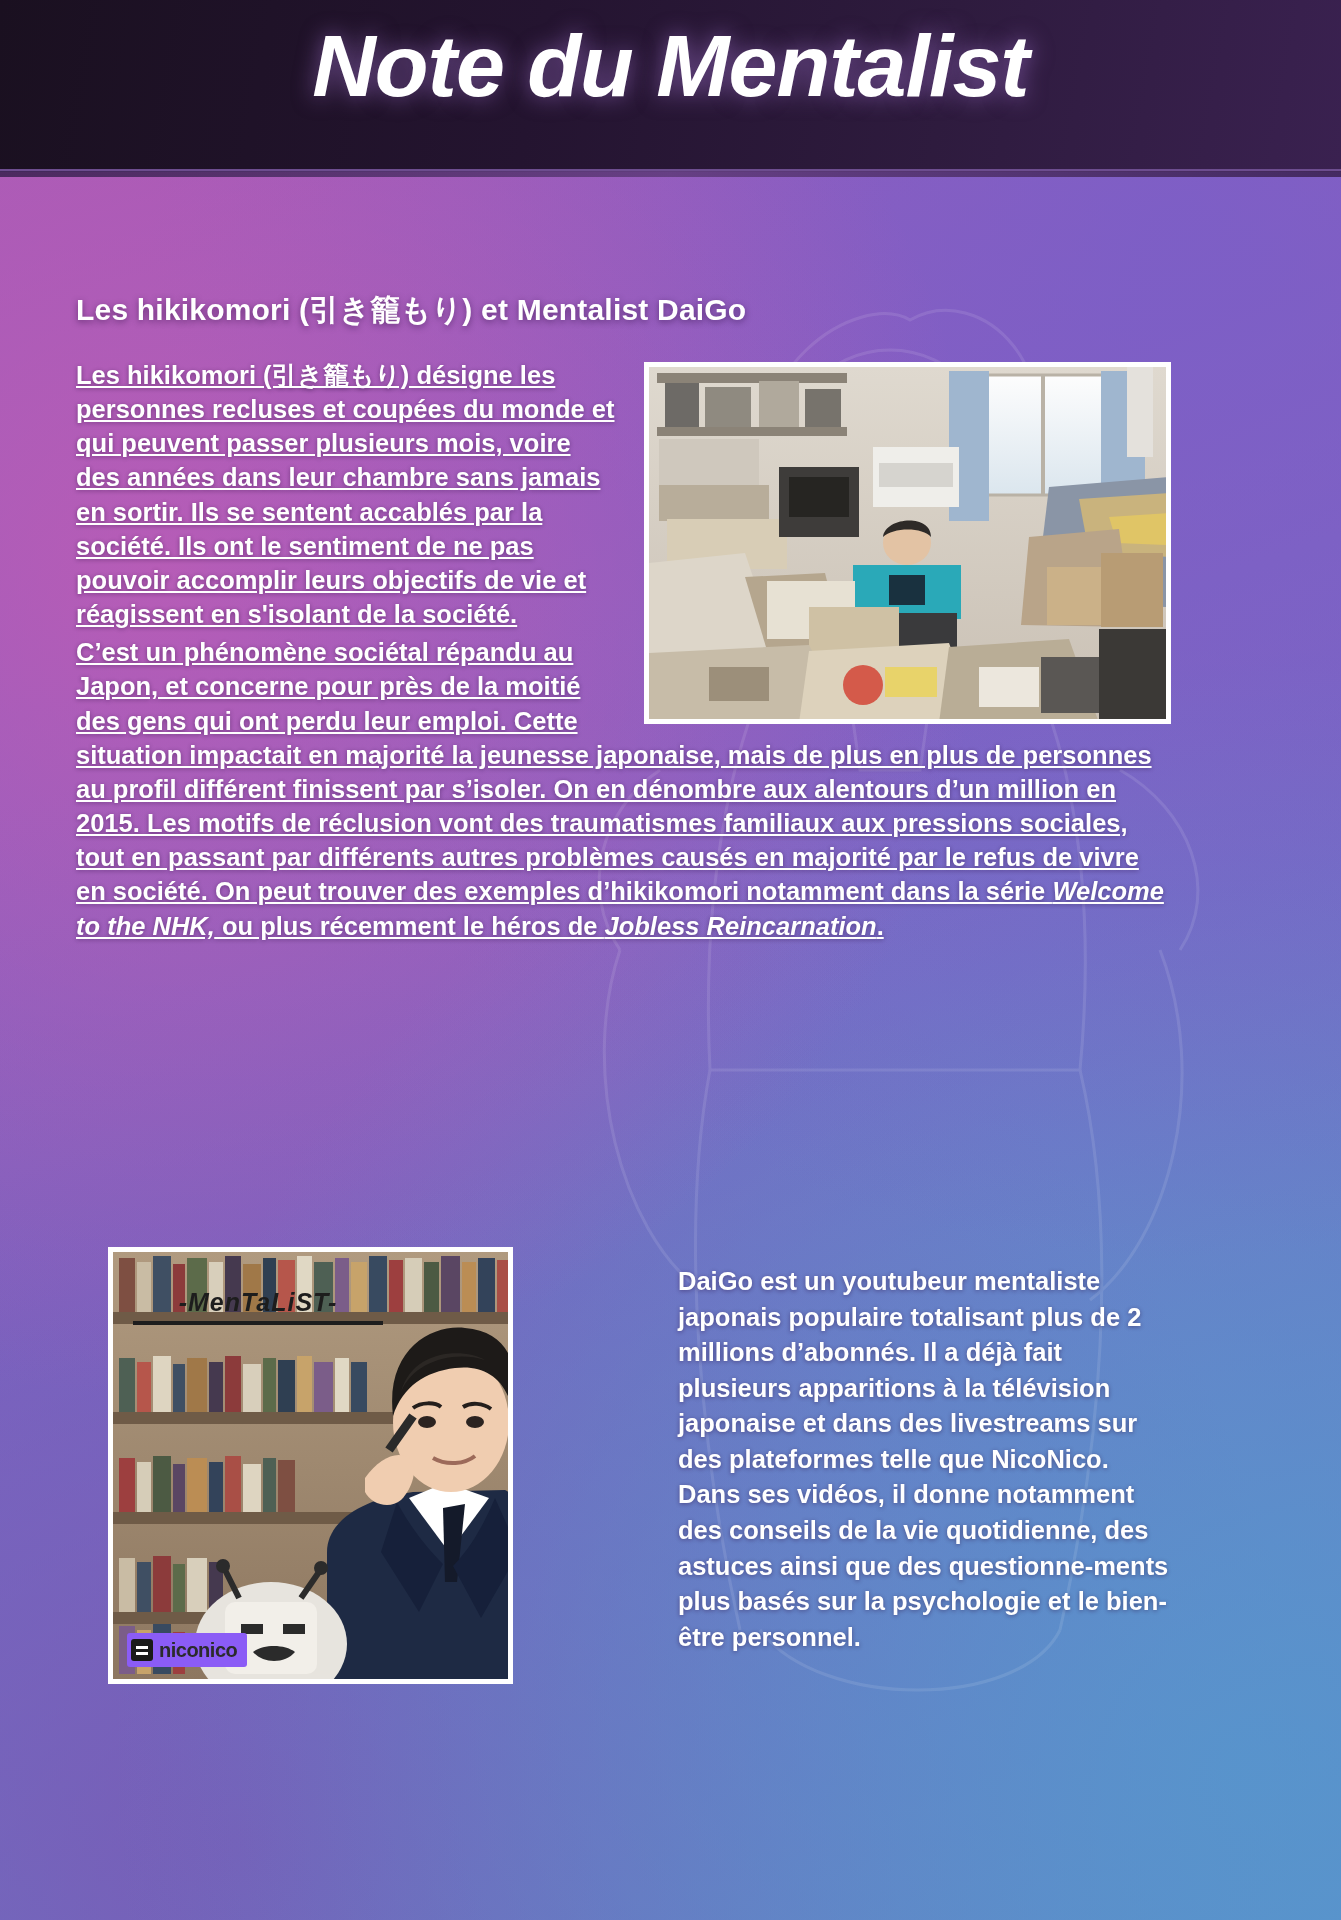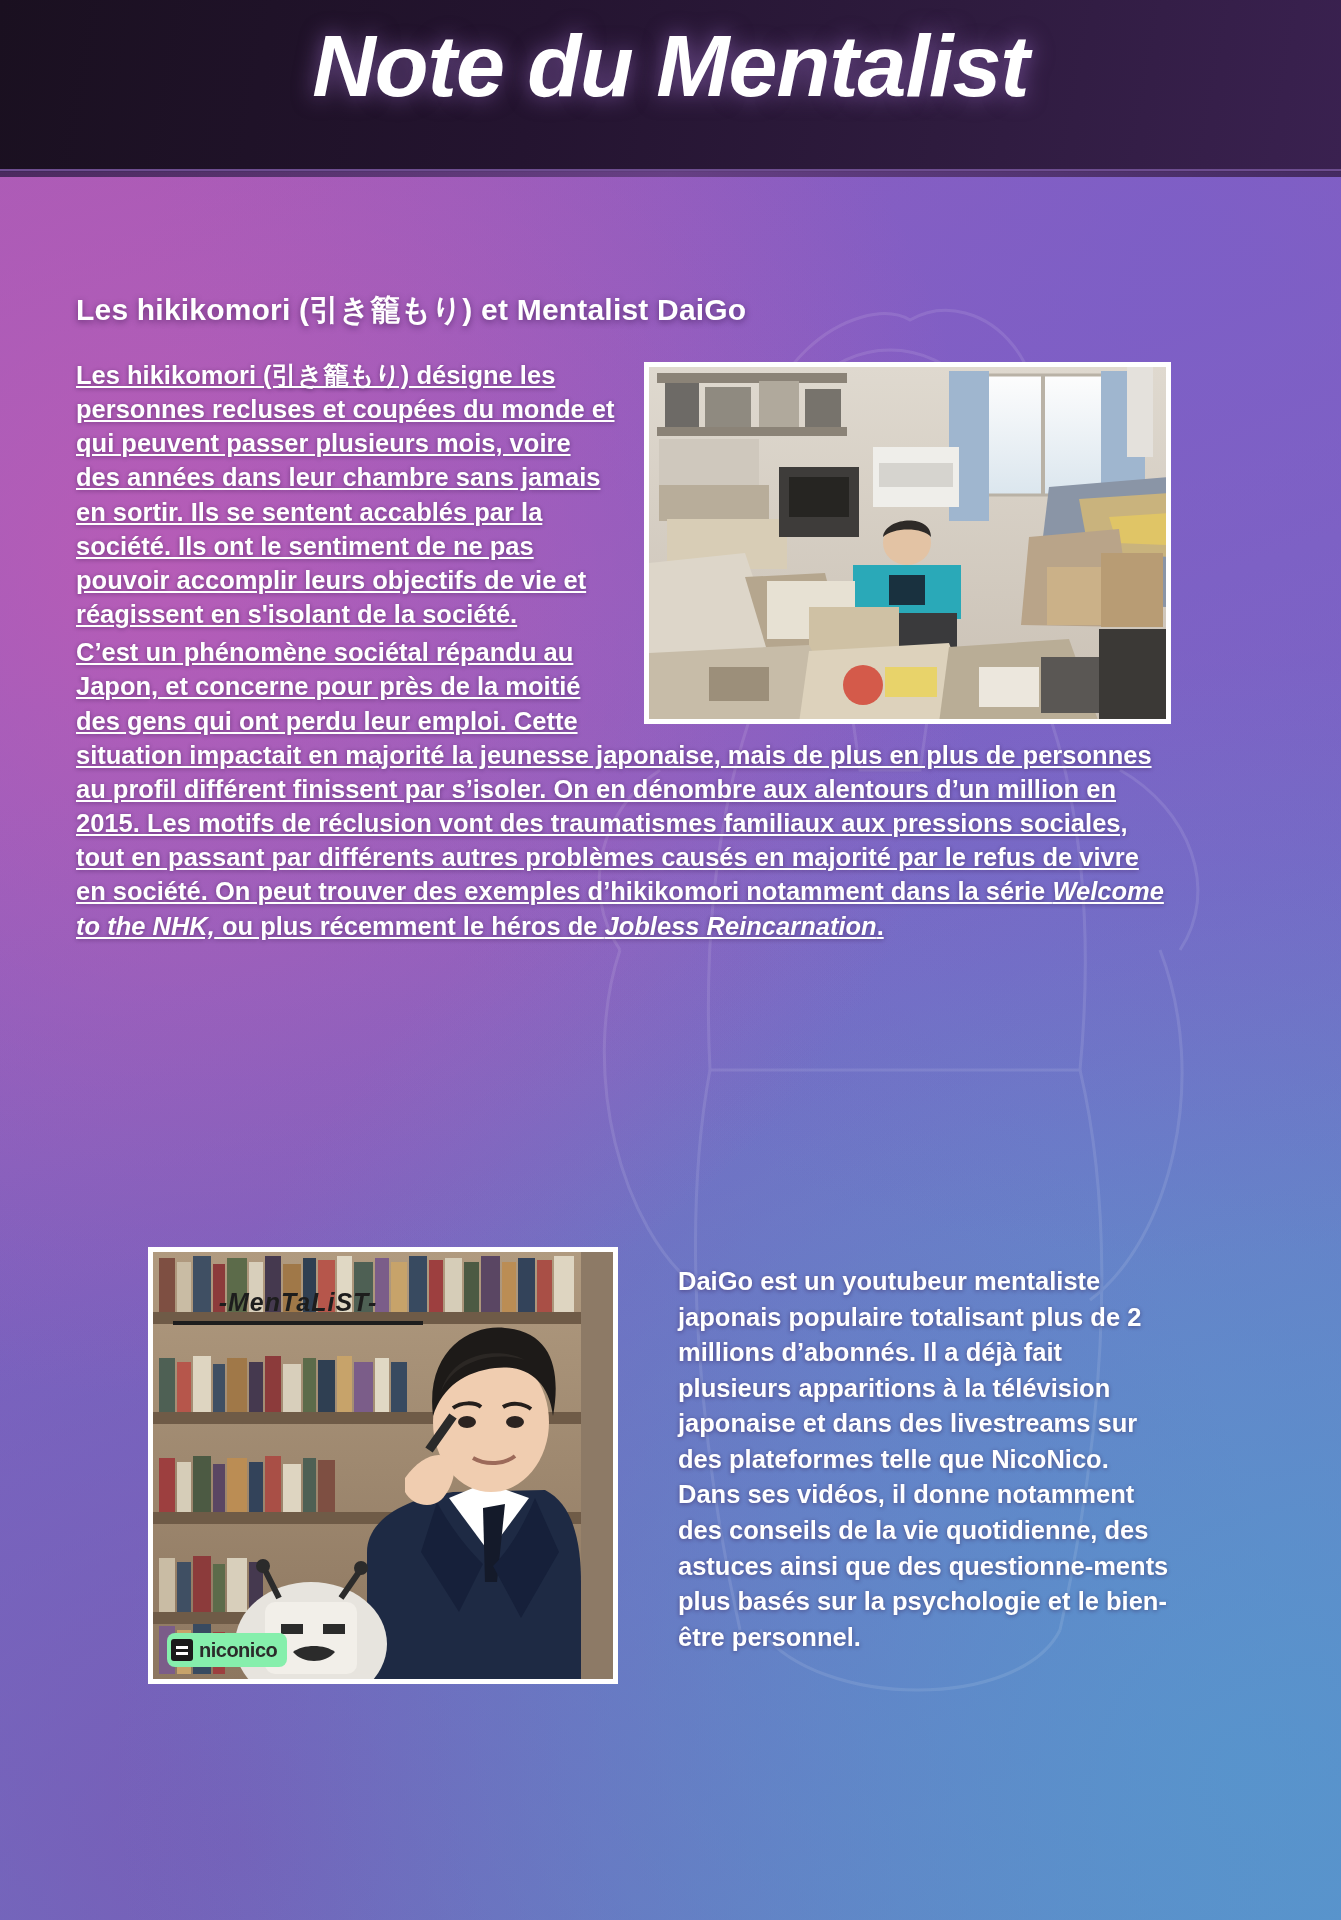--- a/index.html
+++ b/index.html
@@ -114,27 +114,26 @@
   }
   .body-top p { margin: 0 0 0 0; text-decoration: underline; }
   .body-top .para2 { margin-top: 4px; }
   em { font-style: italic; }
 
   
   .daigo-photo {
     position: absolute;
     left: 108px;
     top: 1075px;
-    width: 470px;
+    width: 405px;
     height: 437px;
     border: 5px solid #ffffff;
     box-sizing: border-box;
     overflow: hidden;
     background: #8d7a66;
-    margin-left: 40px;
   }
   .daigo-text {
     position: absolute;
     left: 678px;
     top: 1092px;
     width: 500px;
     font-size: 25.5px;
     line-height: 1.395;
     font-weight: bold;
     color: #ffffff;
@@ -144,22 +143,22 @@
   
   .room { position: absolute; inset: 0; }
   .daigo { position: absolute; inset: 0; }
 
   .niconico-badge {
     position: absolute;
     left: 14px;
     bottom: 12px;
     height: 30px;
     padding: 2px 10px 2px 4px;
-    background: #86efac;
-    border-radius: 8px;
+    background: #8b5cf6;
+    border-radius: 3px;
     display: flex;
     align-items: center;
     gap: 6px;
     font-size: 20px;
     font-weight: bold;
     color: #2b2b2b;
     letter-spacing: -0.5px;
   }
   .nico-sq {
     width: 22px; height: 22px;

